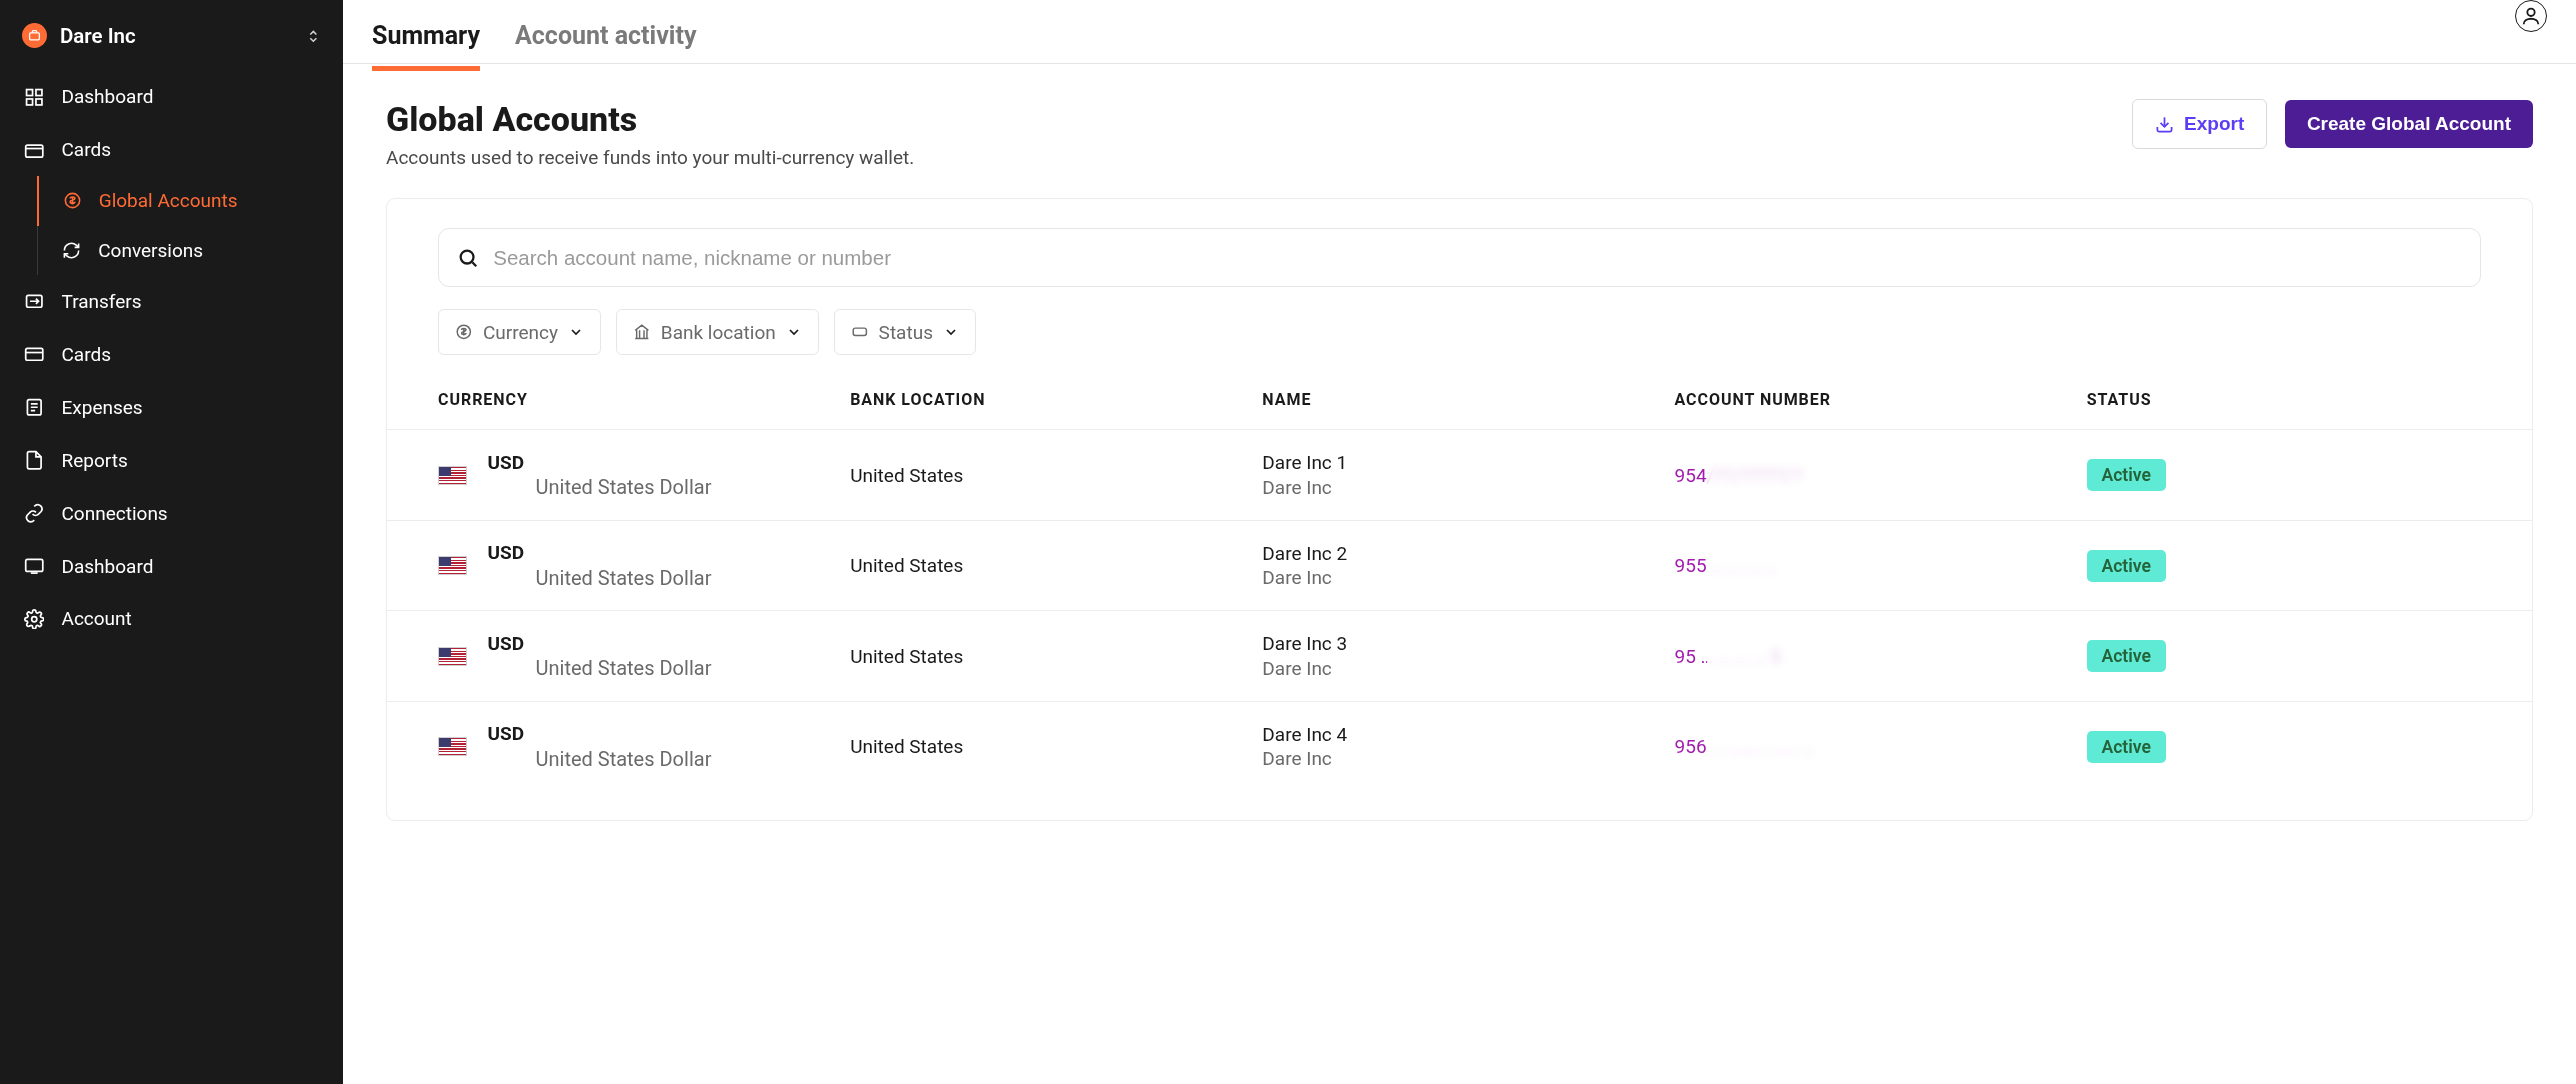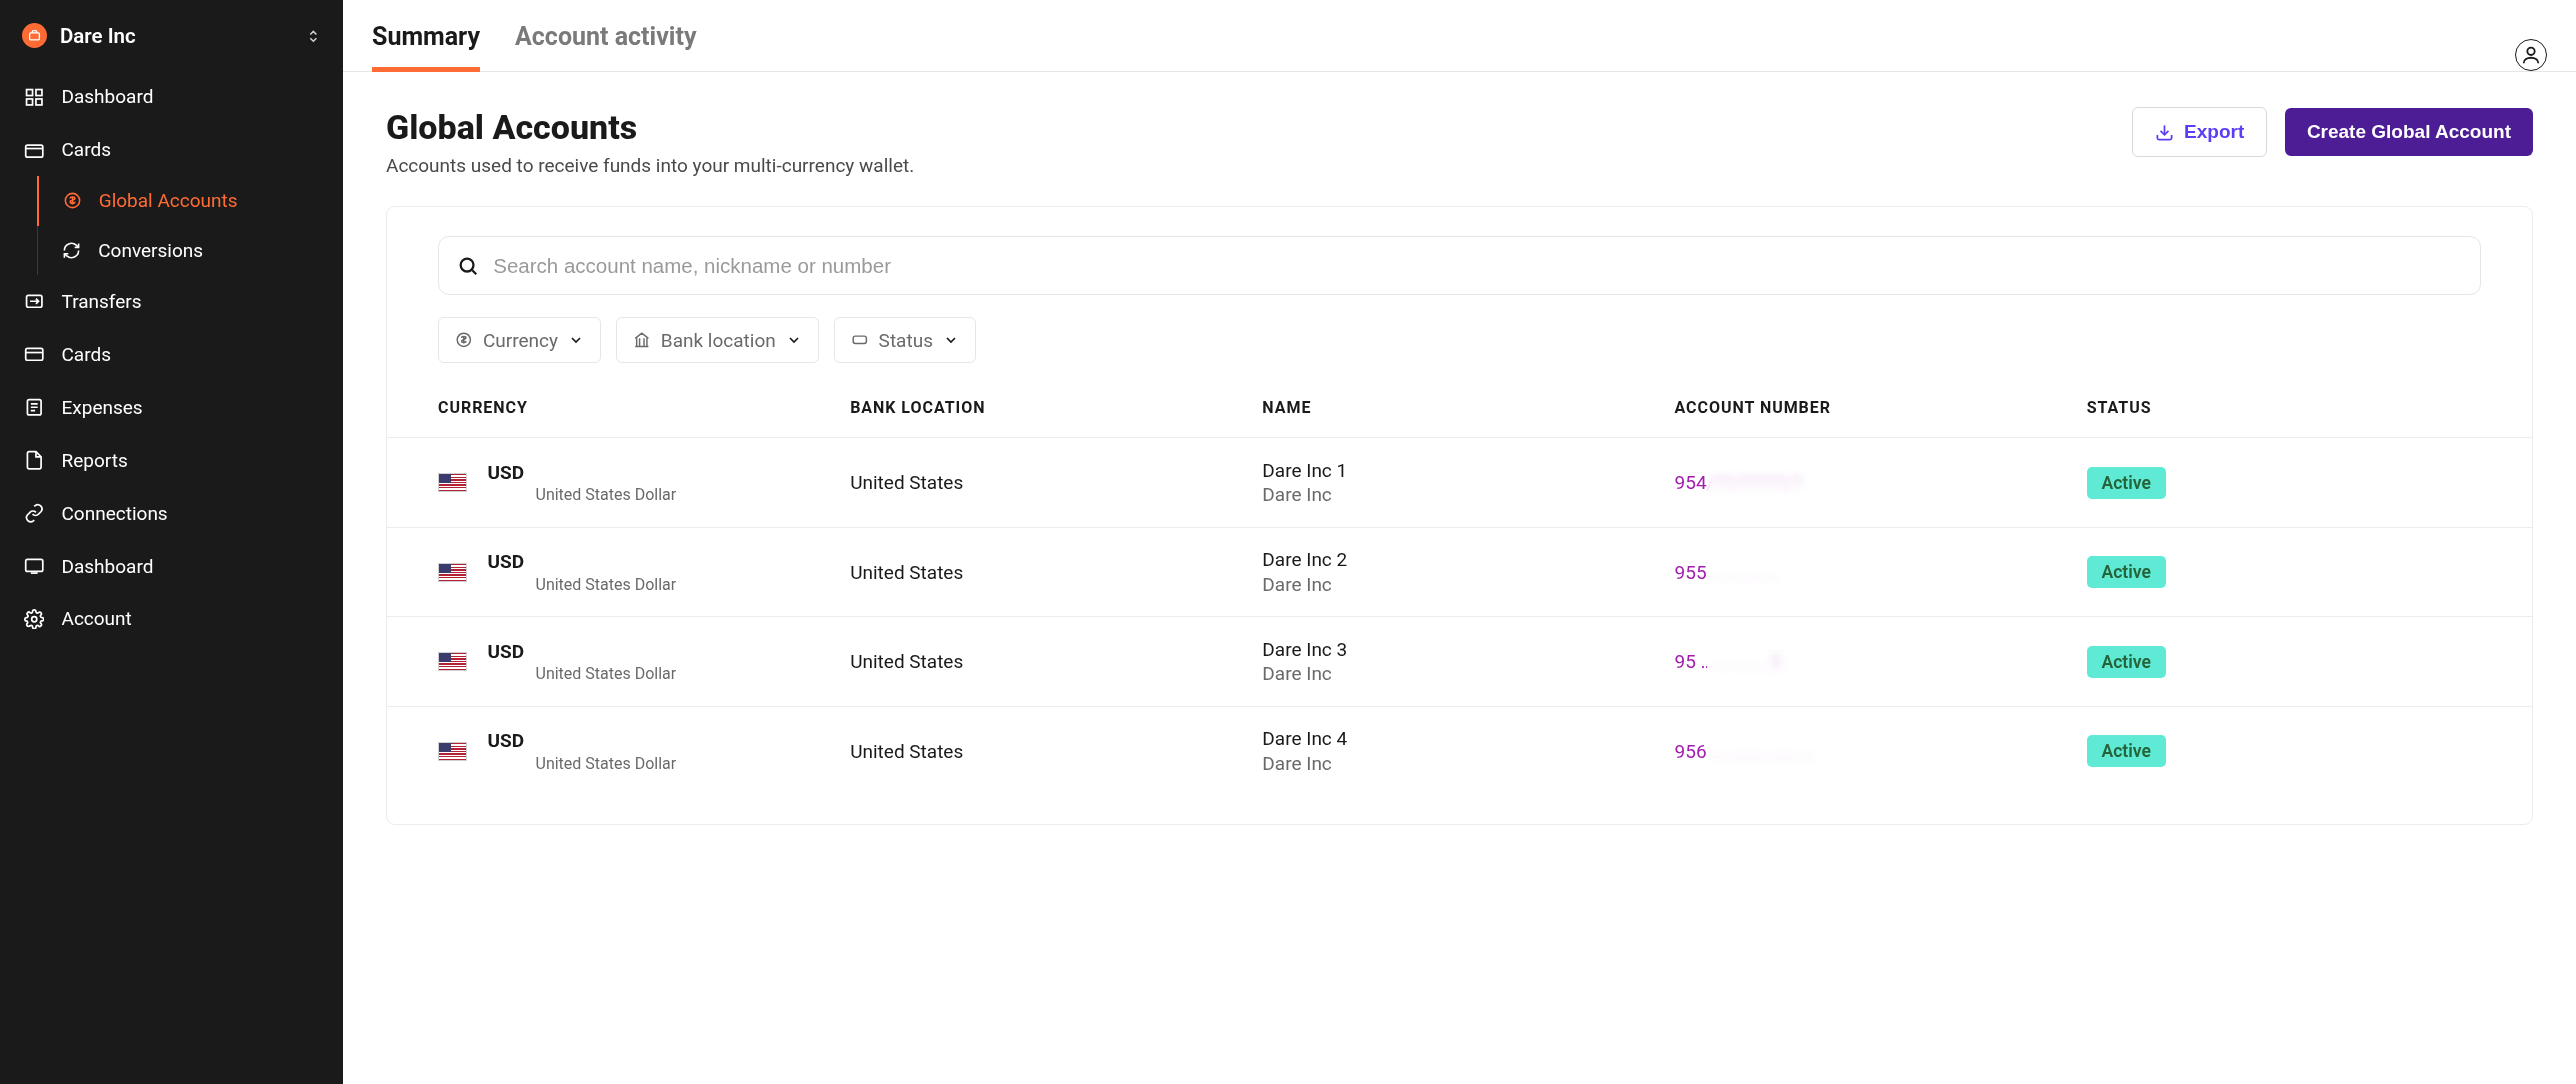--- a/index.html
+++ b/index.html
@@ -64,24 +64,24 @@
       color: #ff6b35;
       border-left: 2.2px solid #ff6b35;
       margin-left: -1.5px;
     }
     .nav-subitem.active svg { color: #ff6b35; }
     .nav-icon { width: 23.5px; height: 23.5px; flex-shrink: 0; display:flex; align-items:center; justify-content:center; }
     
     .main { flex: 1; display: flex; flex-direction: column; min-width: 0; }
     .topbar {
       display: flex;
-      align-items: flex-end;
+      align-items: flex-start;
       border-bottom: 0.7px solid #e6e6e6;
       padding: 0 29px;
-      height: 72px;
+      height: 64px;
     }
     .tabs { display: flex; gap: 35px; flex: 1; }
     .tab {
       font-size: 25px;
       font-weight: 700;
       color: #7a7a7a;
       padding: 20.5px 0;
       cursor: pointer;
       position: relative;
     }
@@ -207,21 +207,21 @@
       border: 0.7px solid #d0d0d0;
     }
     .flag::before {
       content: "";
       position: absolute;
       top: 0; left: 0;
       width: 45%; height: 54%;
       background: #3c3b6e;
     }
     .curr-code { font-weight: 700; font-size: 19px; }
-    .curr-name { font-size: 16px; color: #6a6a6a; margin-top: 1.5px; padding-left: 48px; }
+    .curr-name { font-size: 20px; color: #6a6a6a; margin-top: 1.5px; padding-left: 48px; }
     .name-primary { font-size: 19px; color: #1a1a1a; }
     .name-secondary { font-size: 19px; color: #6a6a6a; margin-top: 1.5px; }
     .acct-number {
       font-size: 19px;
       color: #a21caf;
       position: relative;
       display: inline-block;
     }
     .acct-number .mask {
       position: absolute;

